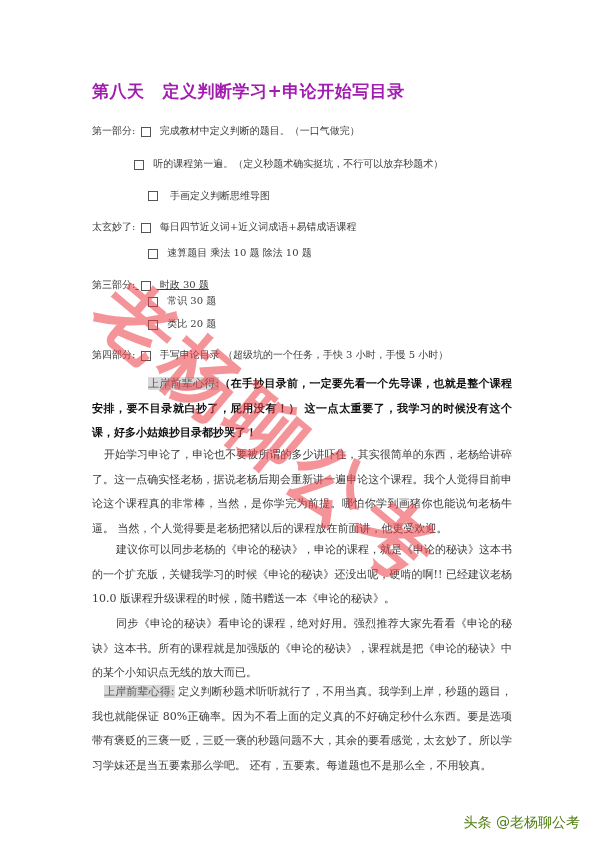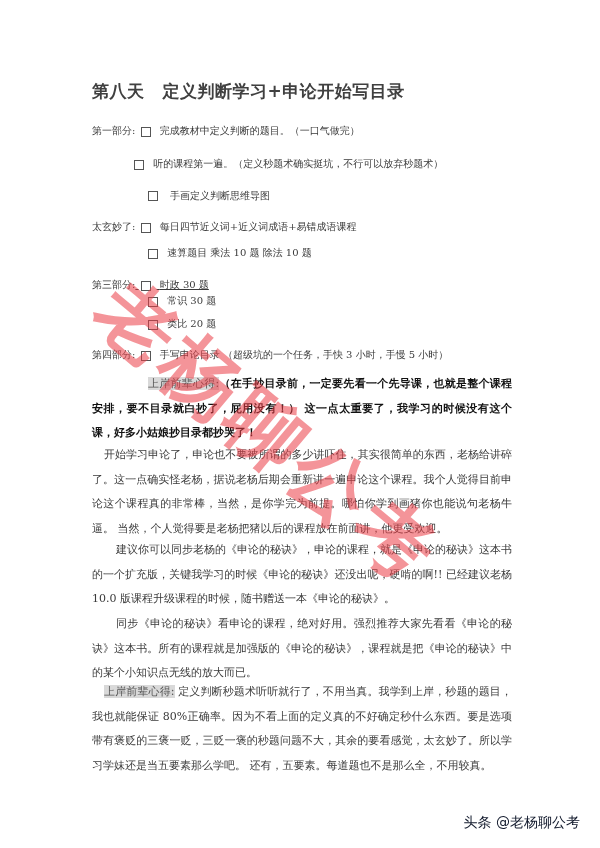--- a/index.html
+++ b/index.html
@@ -2,38 +2,38 @@
 <html><head>
 <meta charset="utf-8">
 <style>
   html, body { margin:0; padding:0; }
   body {
     width:600px; height:848px; background:#ffffff; position:relative; overflow:hidden;
     font-family:"DejaVu Serif","Liberation Serif",serif; color:#333;
   }
   .page { position:absolute; left:0; top:0; width:600px; height:848px; }
   .title {
-    position:absolute; left:92px; top:80px; font-size:17px; font-weight:bold; color:#404040;
+    position:absolute; left:92px; top:80px; font-size:17px; font-weight:bold; color:#a21caf;
     font-family:"DejaVu Sans","Liberation Sans",sans-serif; letter-spacing:0.5px;
   }
   .title .day { margin-right:18px; }
   .line { position:absolute; font-size:10px; white-space:nowrap; color:#3a3a3a; }
   .line .lbl { display:inline-block; }
   .cb { display:inline-block; width:8px; height:8px; border:1px solid #555; vertical-align:middle; margin:0 6px 0 2px; }
   .para { position:absolute; left:92px; width:420px; font-size:11px; line-height:24.5px; color:#3a3a3a; text-align:justify; }
   .bold { font-weight:bold; color:#111; }
   .hl { background:#d9d9d9; color:#555; }
   .watermark {
     position:absolute; color:rgba(235,60,70,0.55); font-weight:bold;
     font-family:"DejaVu Sans","Liberation Sans",sans-serif; font-size:78px;
     transform-origin:left top; transform:rotate(40deg); left:140px; top:258px; letter-spacing:6px;
     pointer-events:none;
   }
   .footer {
-    position:absolute; right:20px; bottom:16px; font-size:14px; color:#0f172a;
+    position:absolute; right:20px; bottom:16px; font-size:14px; color:#4d7c0f;
     font-family:"DejaVu Sans","Liberation Sans",sans-serif;
   }
 </style>
 </head>
 <body>
 
 <div class="page">
 
   <div class="title">
     <span class="day">第八天</span><span>定义判断学习+申论开始写目录</span>

